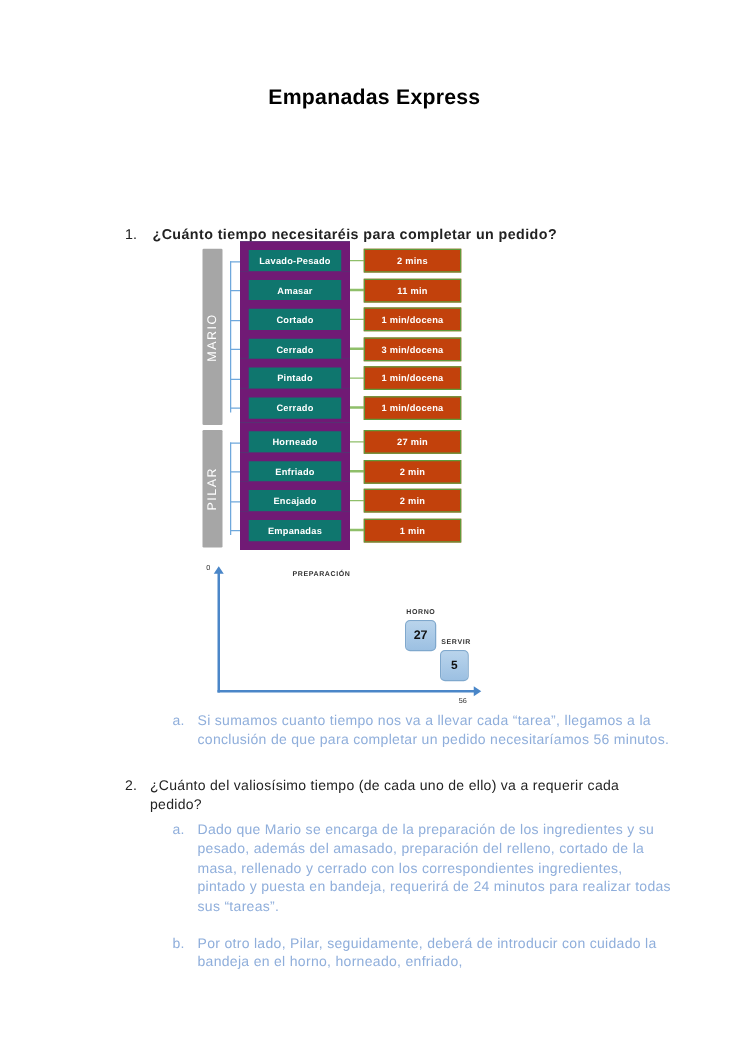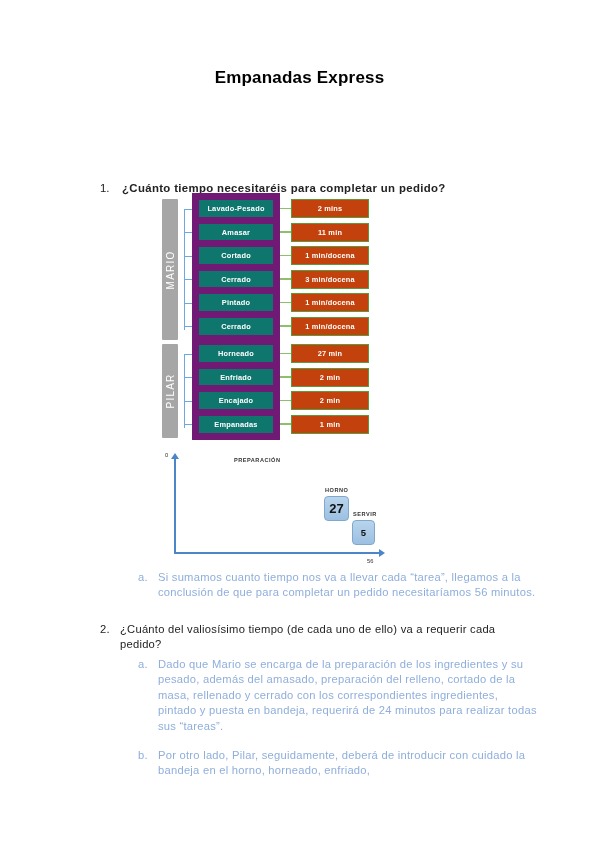--- a/index.html
+++ b/index.html
@@ -218,21 +218,21 @@
     left: 30px; top: 14px;
     width: 133px; height: 23px;
     font-size: 10px;
     letter-spacing: 0.3px;
   }
   .cap-prep { left: 74px; top: 5px; }
 
   .phase-horno {
     left: 164px; top: 44px;
     width: 23px; height: 23px;
-    font-size: 13px;
+    font-size: 10px;
     border-radius: 4px;
   }
   .cap-horno { left: 165px; top: 35px; }
 
   .phase-servir {
     left: 192px; top: 68px;
     width: 21px; height: 23px;
     font-size: 9.5px;
     border-radius: 4px;
   }

